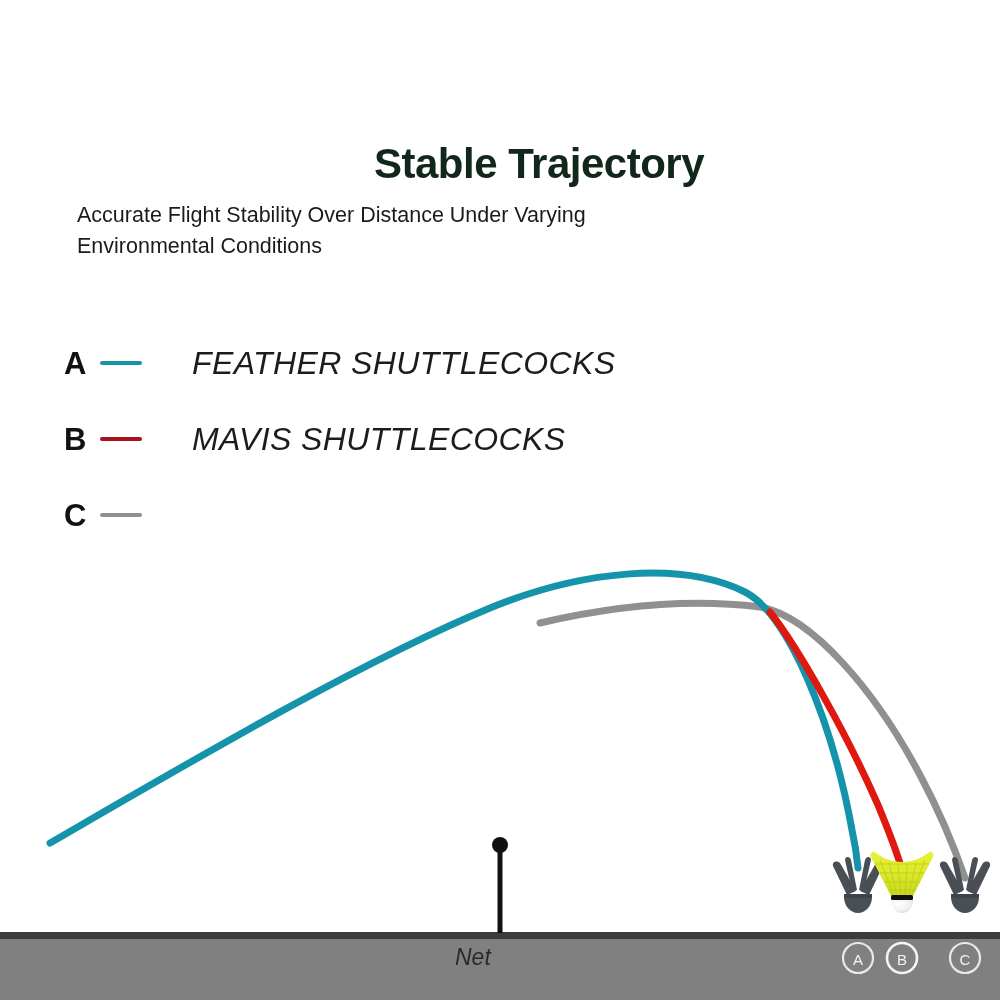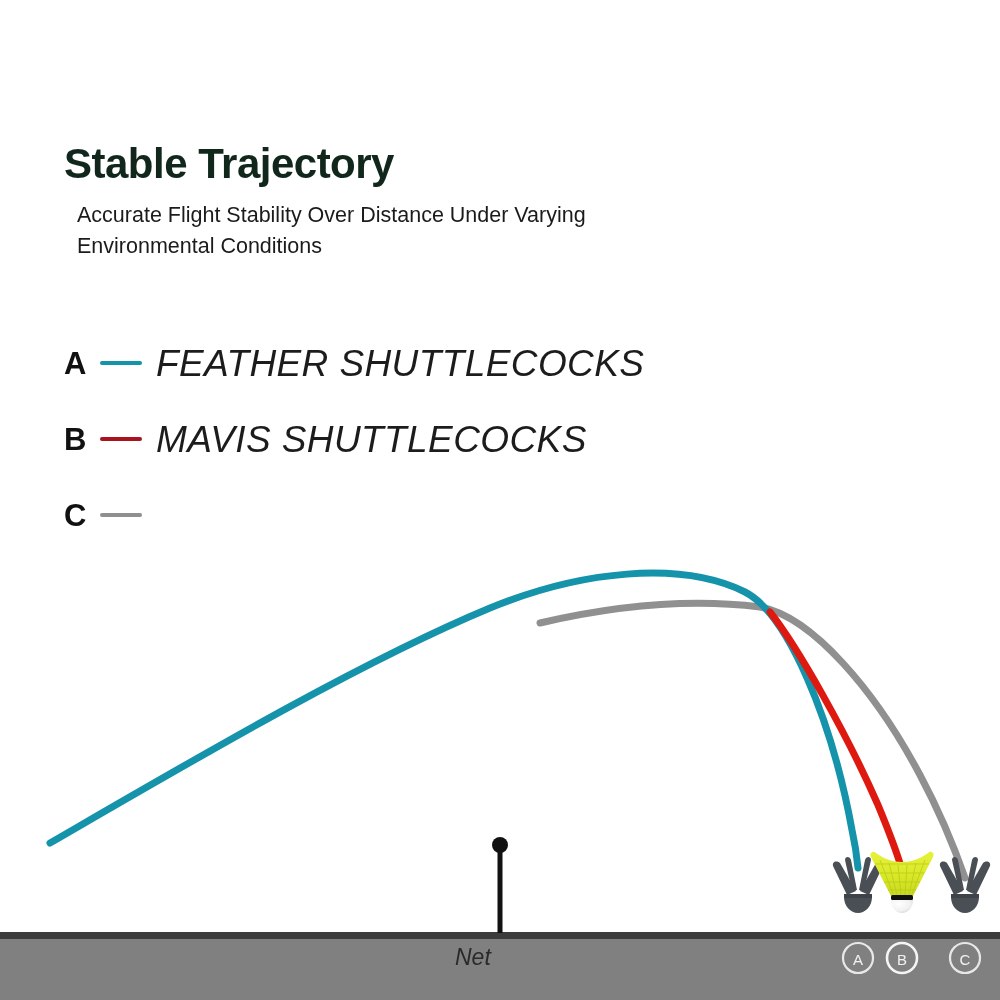--- a/index.html
+++ b/index.html
@@ -28,20 +28,21 @@
     width: 640px;
   }
   #page-title {
     font-size: 42px;
     font-weight: bold;
     color: #11271b;
     letter-spacing: -0.5px;
     line-height: 1.05;
     margin: 0;
     white-space: nowrap;
+    text-align: right;
   }
   #page-subtitle {
     margin: 14px 0 0 13px;
     font-size: 21.5px;
     font-weight: normal;
     color: #1b1b1b;
     line-height: 1.42;
     letter-spacing: 0px;
     max-width: 590px;
   }
@@ -68,26 +69,27 @@
     line-height: 1;
   }
   .legend-swatch {
     flex: 0 0 42px;
     width: 42px;
     height: 4px;
     margin: 0 14px 0 4px;
     border-radius: 2px;
   }
   .legend-label {
-    font-size: 37px;
+    font-size: 32px;
     font-style: italic;
     color: #1c1c1c;
     letter-spacing: 0.4px;
     line-height: 1;
     white-space: nowrap;
+    margin-left: 36px;
   }
 
   
   #scene {
     position: absolute;
     left: 0;
     top: 0;
     width: 1000px;
     height: 1000px;
   }

